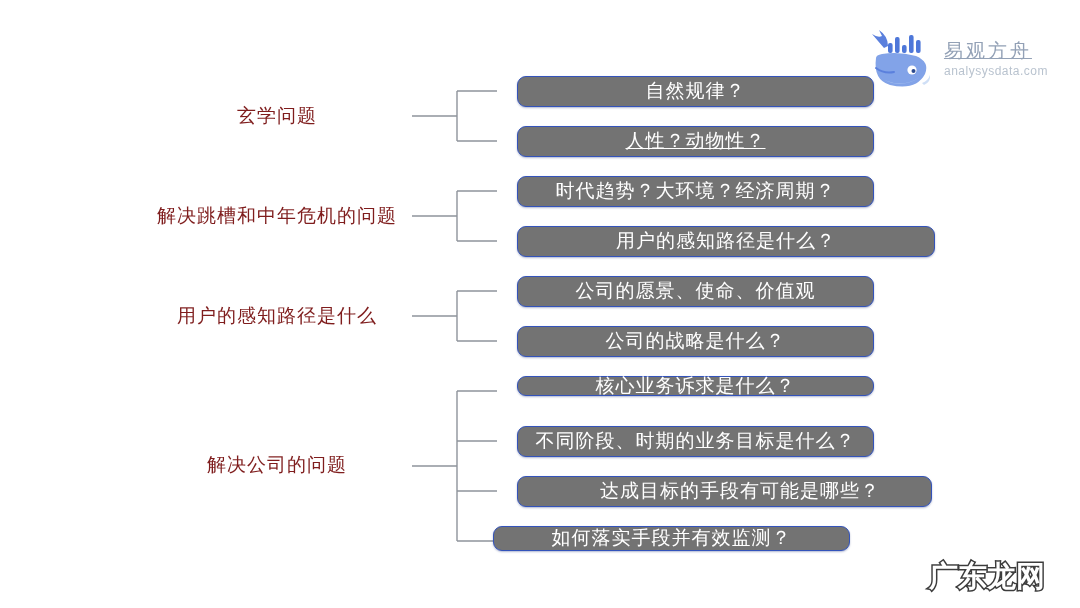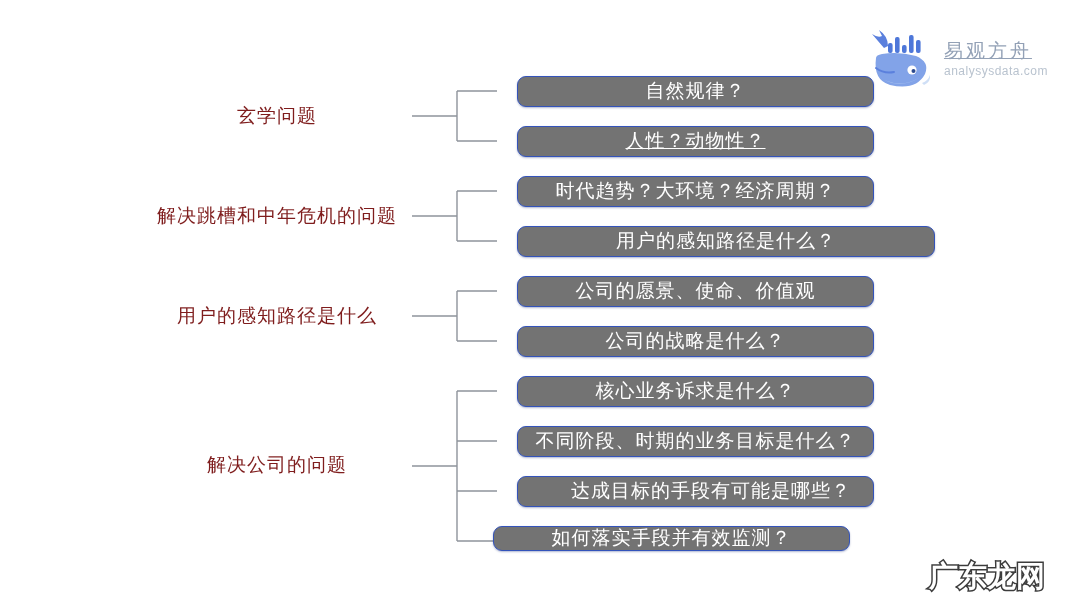--- a/index.html
+++ b/index.html
@@ -67,23 +67,23 @@
     <div class="group-label" style="left: 97px; width: 360px; top: 102px;">玄学问题</div>
     <div class="node" style="left: 517px; width: 357px; height: 31px; top: 75.5px;">自然规律？</div>
     <div class="node" style="left: 517px; width: 357px; height: 31px; top: 125.5px; text-decoration: underline;">人性？动物性？</div>
     <div class="group-label" style="left: 97px; width: 360px; top: 202px;">解决跳槽和中年危机的问题</div>
     <div class="node" style="left: 517px; width: 357px; height: 31px; top: 175.5px;">时代趋势？大环境？经济周期？</div>
     <div class="node" style="left: 517px; width: 418px; height: 31px; top: 225.5px;">用户的感知路径是什么？</div>
     <div class="group-label" style="left: 97px; width: 360px; top: 302px;">用户的感知路径是什么</div>
     <div class="node" style="left: 517px; width: 357px; height: 31px; top: 275.5px;">公司的愿景、使命、价值观</div>
     <div class="node" style="left: 517px; width: 357px; height: 31px; top: 325.5px;">公司的战略是什么？</div>
     <div class="group-label" style="left: 97px; width: 360px; top: 452px; font-family: Liberation Mono, monospace;">解决公司的问题</div>
-    <div class="node" style="left: 517px; width: 357px; height: 31px; top: 375.5px;">核心业务诉求是什么？</div>
+    <div class="node" style="left: 517px; width: 357px; height: 20px; top: 375.5px;">核心业务诉求是什么？</div>
     <div class="node" style="left: 517px; width: 357px; height: 31px; top: 425.5px;">不同阶段、时期的业务目标是什么？</div>
-    <div class="node" style="left: 517px; width: 357px; height: 31px; top: 475.5px; padding-left: 31px;">达成目标的手段有可能是哪些？</div>
+    <div class="node" style="left: 517px; width: 415px; height: 31px; top: 475.5px; padding-left: 31px;">达成目标的手段有可能是哪些？</div>
     <div class="node" style="left: 493px; width: 357px; height: 25px; top: 525.5px;">如何落实手段并有效监测？</div>
   </div>
 
 <div id="logo">
   <svg width="72" height="64" viewBox="0 0 72 64">
 
     <path d="M20,20 L8,6 Q14,10 18,8 L15,2 Q24,8 24,18 Z" fill="#5b80dd"></path>
 
     <g fill="#4e77d9">
       <rect x="24" y="15" width="4.6" height="10" rx="2"></rect>

